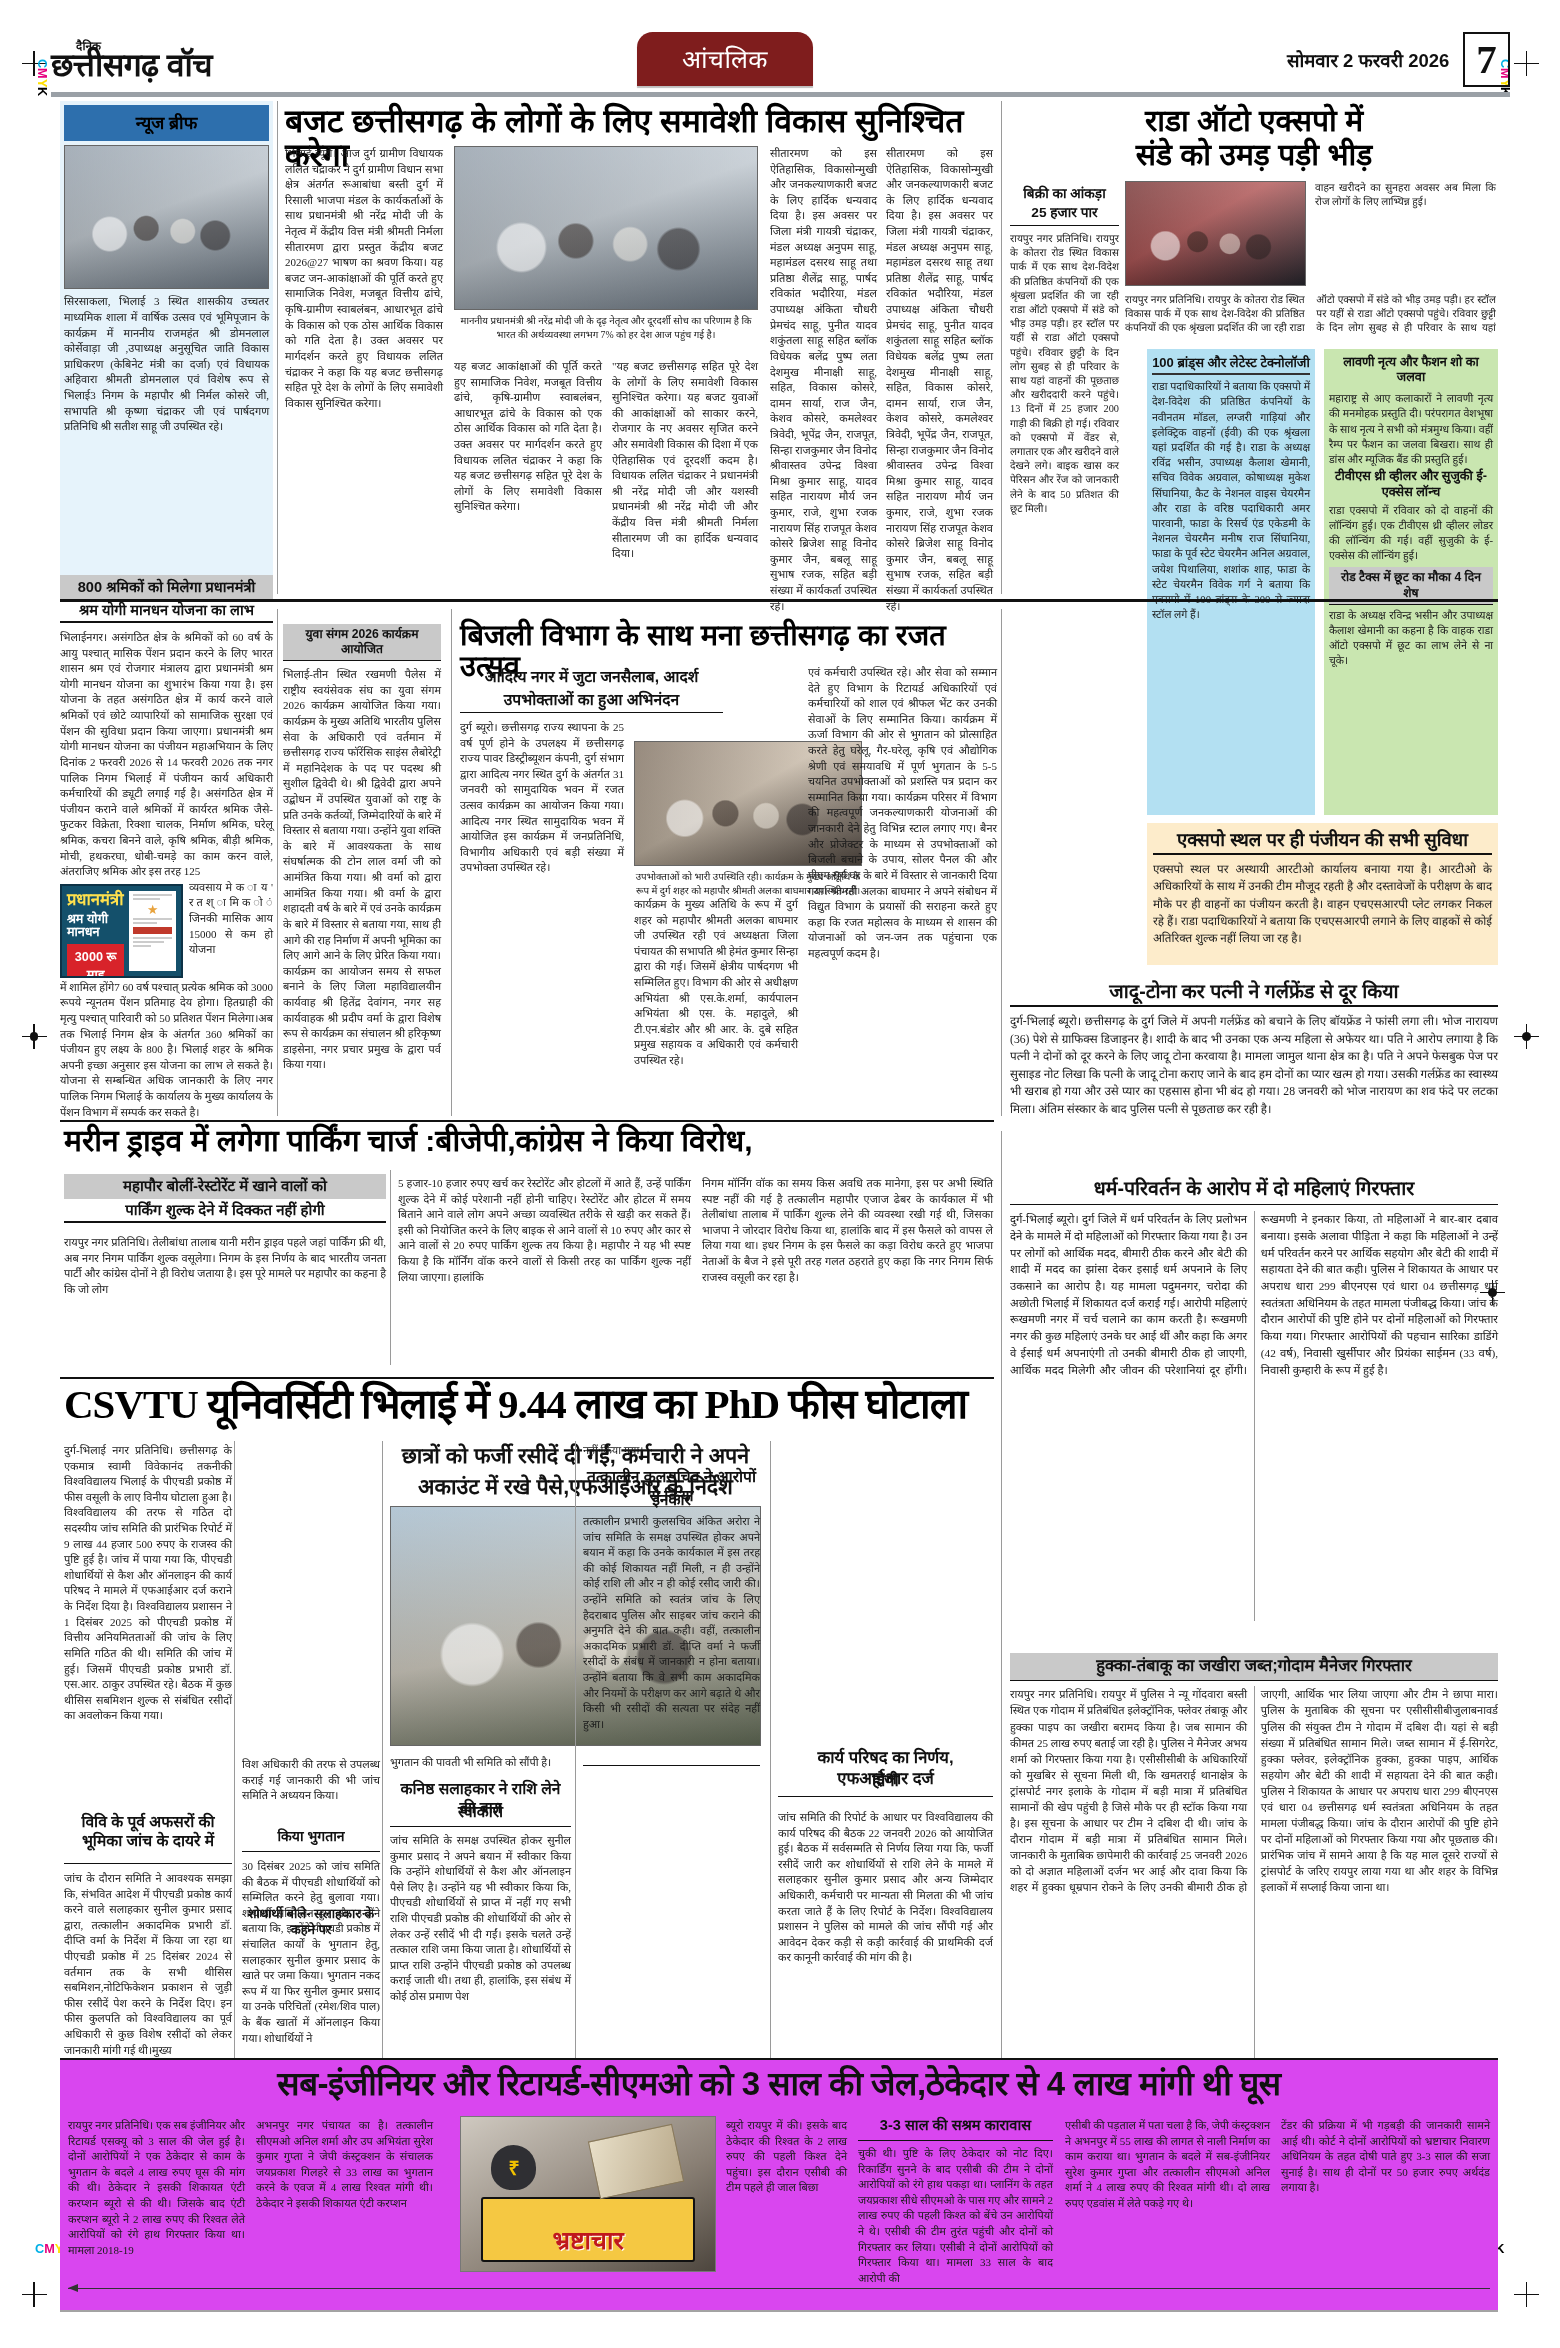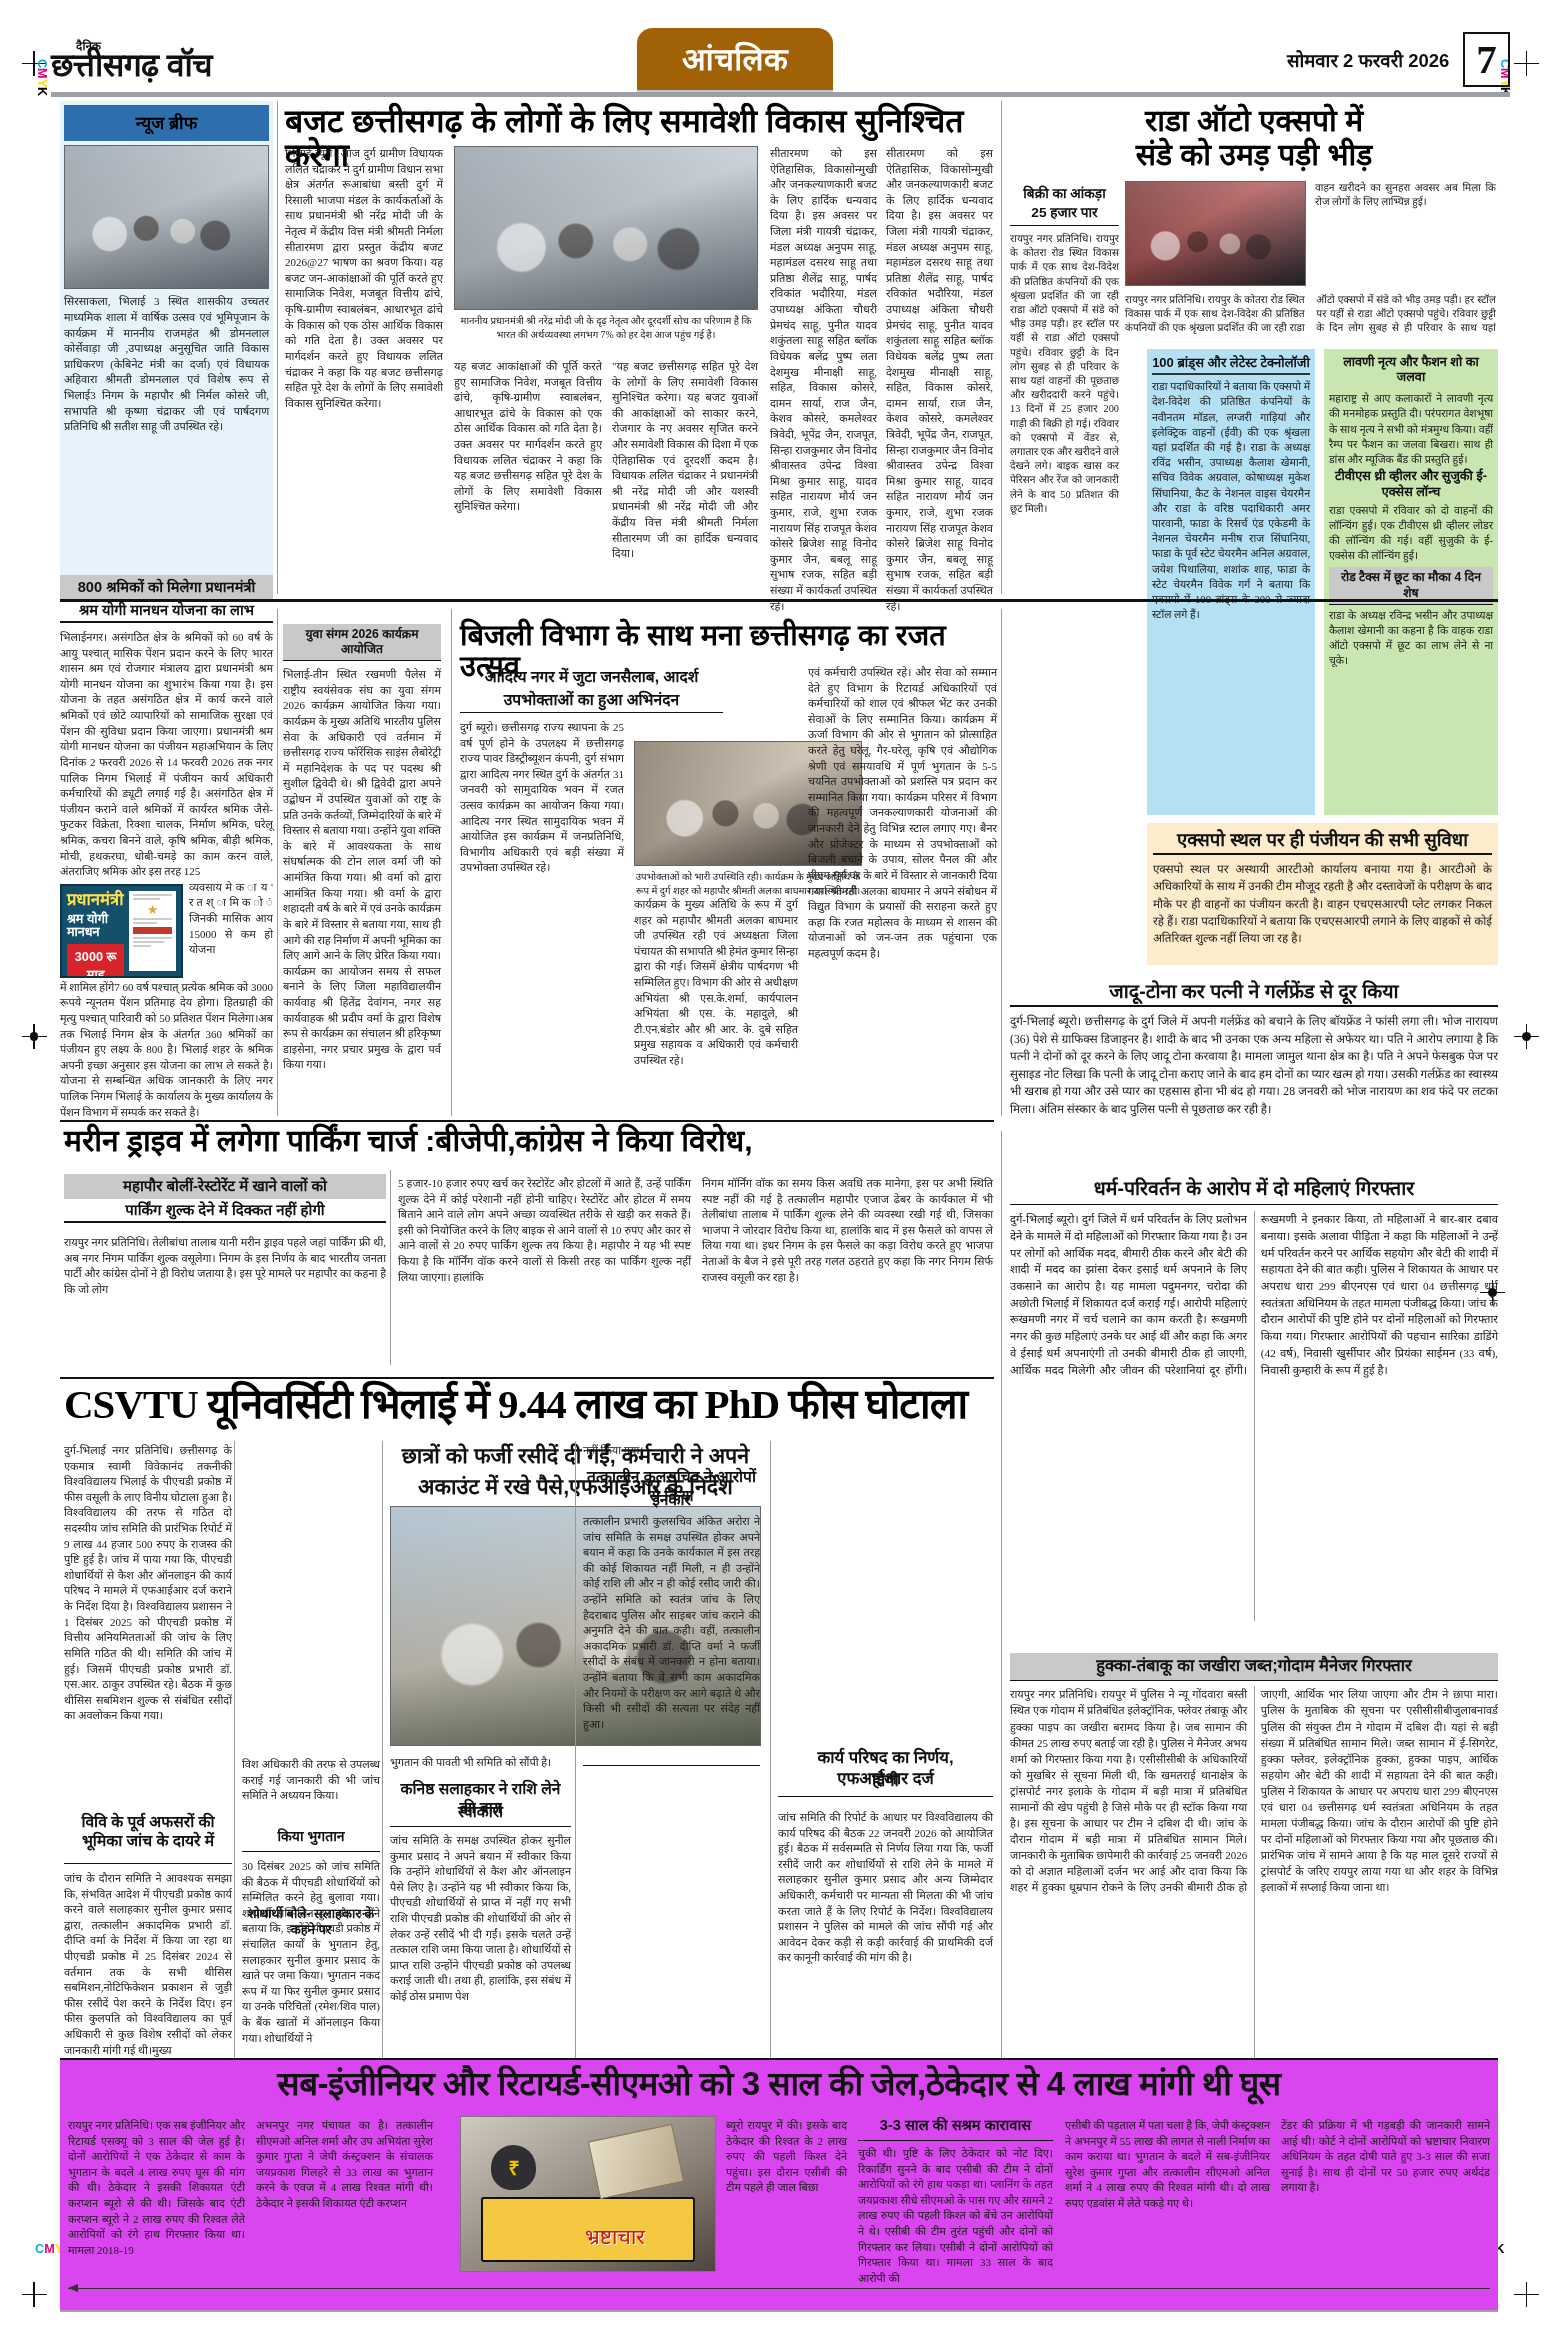--- a/index.html
+++ b/index.html
@@ -45,23 +45,23 @@
     font-family: "Liberation Sans", sans-serif;
     font-size: 11.7px; font-weight: bold; color: #111;
     margin-left: 25px; letter-spacing: 0.2px;
   }
   .logo-main {
     font-family: "Liberation Sans", sans-serif;
     font-size: 32px; font-weight: bold; color: #111;
     letter-spacing: -0.6px; line-height: 1; margin-top: -4.9px;
   }
   .section-tag {
-    background: #a16207; color: #fff;
-    font-family: "Liberation Sans", sans-serif;
-    font-weight: bold; font-size: 31px;
+    background: #7f1d1d; color: #fff;
+    font-family: "Liberation Sans", sans-serif;
+    font-weight: normal; font-size: 25px;
     padding: 8.8px 45px 10.7px;
     border-radius: 15.6px 15.6px 0 0;
     box-shadow: 0 2px 1px rgba(0,0,0,.25);
     margin-left: 293px;
     letter-spacing: 0.5px;
   }
   .masthead-right {
     margin-left: auto; display: flex; align-items: center; gap: 13.7px;
   }
   .dateline {
@@ -181,24 +181,23 @@
   .corrupt-img {
     background: linear-gradient(150deg,#cfc9c0,#8a8075 60%,#4d463e);
     border: 1px solid #777; position: relative; overflow: hidden;
   }
   .corrupt-img::before {
     content: ""; position: absolute; left: 8%; top: 52%; right: 8%; bottom: 6%;
     background: #f5c842; border: 2px solid #111; border-radius: 2.9px;
   }
   .corrupt-label {
     position: absolute; left: 50%; top: 68%; transform: translateX(-50%);
-    font-family: "Liberation Sans", sans-serif; font-weight: normal;
-    font-size: 21px; color: #c0181d; z-index: 3; white-space: nowrap;
+    font-family: "Liberation Sans", sans-serif; font-weight: bold;
+    font-size: 25px; color: #c0181d; z-index: 3; white-space: nowrap;
     text-shadow: 1px 1px 0 #fff;
-    margin-left: 27px;
   }
   .money {
     position: absolute; right: 14%; top: 10%; width: 34%; height: 38%;
     background: linear-gradient(115deg,#e8dfc8,#b9a98a);
     transform: rotate(-12deg); border: 1px solid #8a7a5a;
   }
   .rupee-bag {
     position: absolute; left: 12%; top: 18%; width: 45px; height: 45px;
     background: #2f2f33; border-radius: 50% 50% 45% 45%;
     color: #f2c200; font-family: "Liberation Sans", sans-serif;

